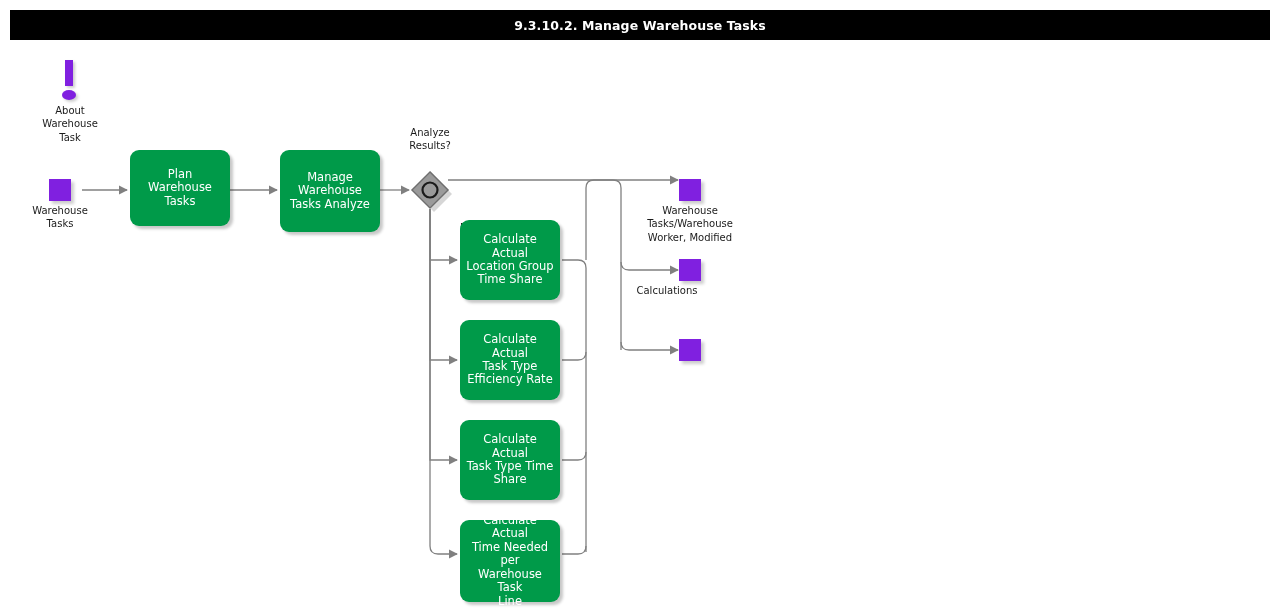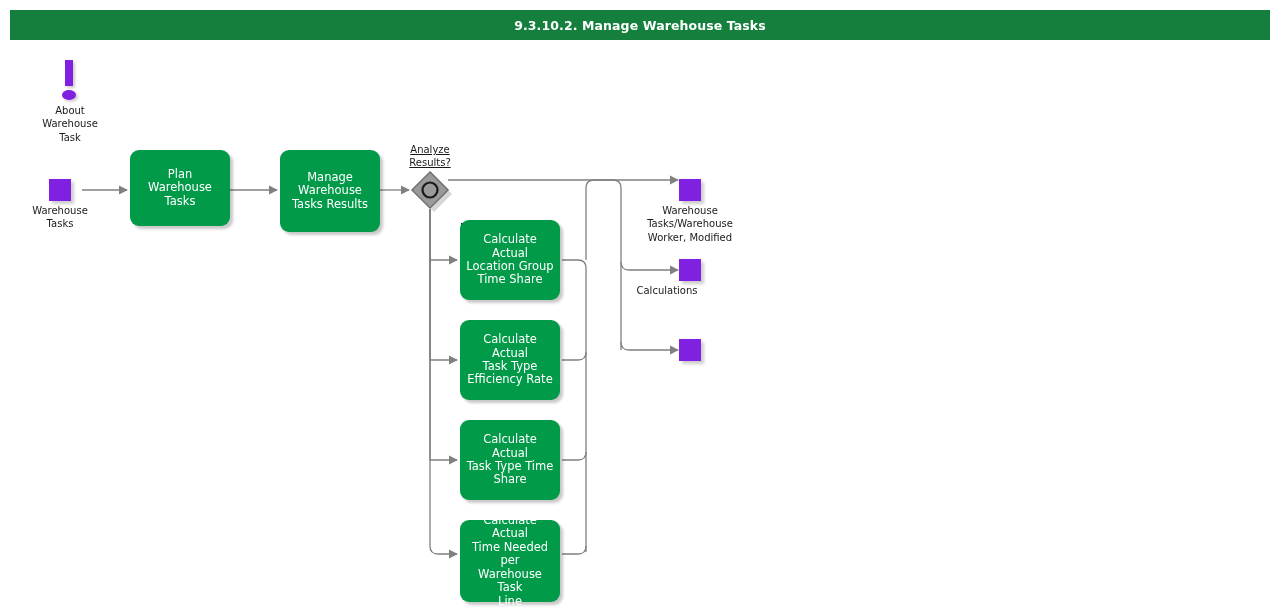--- a/index.html
+++ b/index.html
@@ -15,21 +15,21 @@
     font-family: "DejaVu Sans", sans-serif;
   }
 
   
   #title-bar {
     position: absolute;
     left: 10px;
     top: 10px;
     width: 1260px;
     height: 30px;
-    background: #15803d;
+    background: #000000;
     color: #ffffff;
     font-size: 12.5px;
     font-weight: bold;
     display: flex;
     align-items: center;
     justify-content: center;
     letter-spacing: 0.1px;
   }
 
   
@@ -182,23 +182,23 @@
   <div class="dataobj" style="left:49px; top:179px;"></div>
   <div class="caption" style="left:0px; top:204px; width:120px;">Warehouse
 Tasks</div>
 
   <div class="task" style="left:130px; top:150px; width:100px; height:76px;">Plan
 Warehouse
 Tasks</div>
 
   <div class="task" style="left:280px; top:150px; width:100px; height:82px;">Manage
 Warehouse
-Tasks Results</div>
-
-  <div class="caption" style="left:380px; top:143px; width:100px;text-decoration:underline;">Analyze
+Tasks Analyze</div>
+
+  <div class="caption" style="left:380px; top:126px; width:100px;">Analyze
 Results?</div>
 
   <div class="caption inline" style="left:460px; top:173px;">No</div>
 
   <div class="task" style="left:460px; top:220px; width:100px; height:80px;">Calculate Actual
 Location Group
 Time Share</div>
 
   <div class="task" style="left:460px; top:320px; width:100px; height:80px;">Calculate Actual
 Task Type

